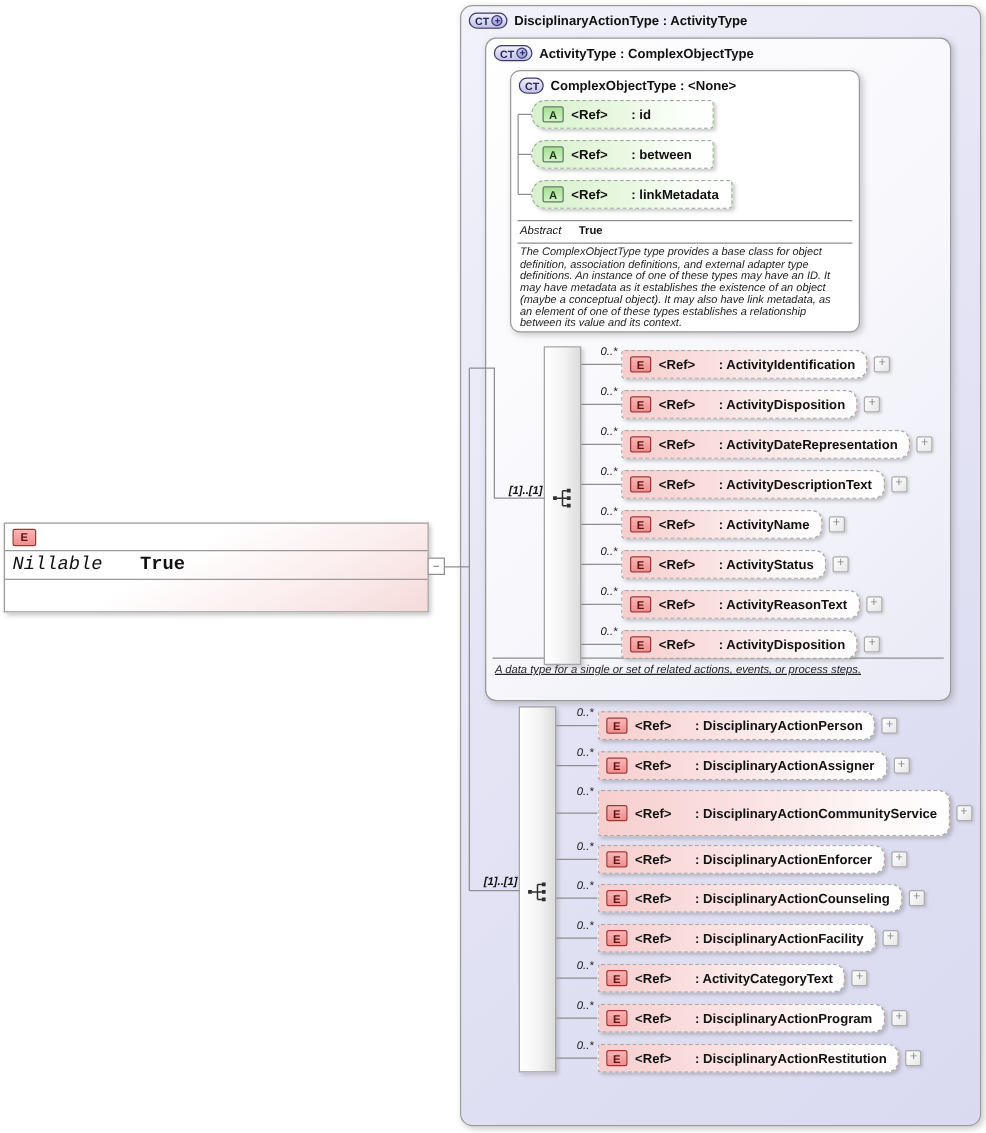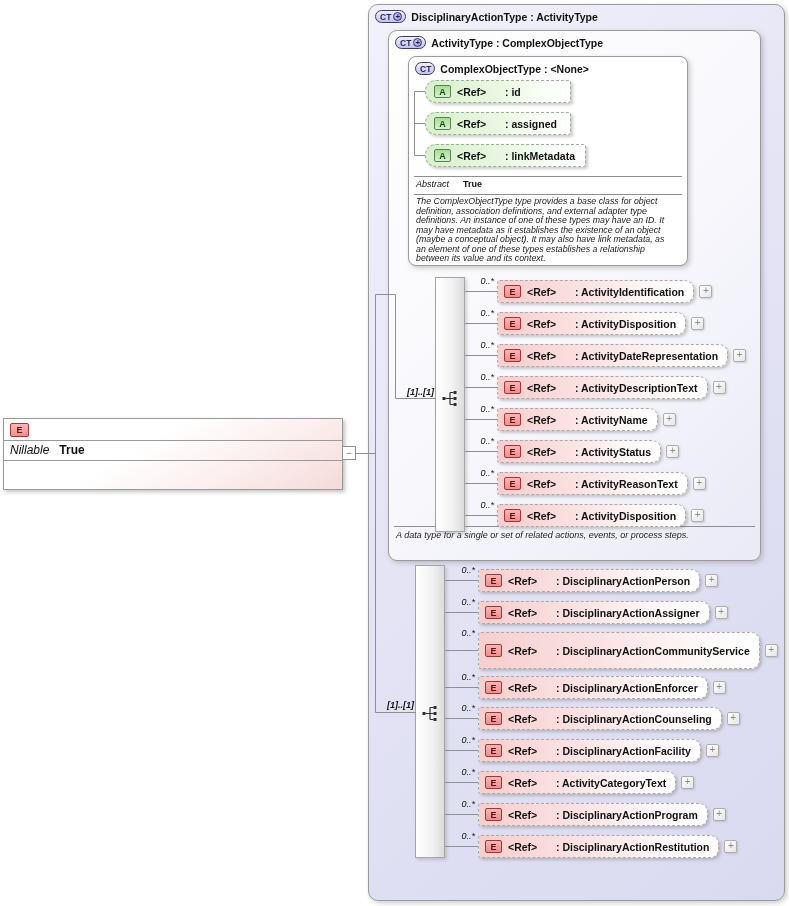--- a/index.html
+++ b/index.html
@@ -20,38 +20,38 @@
   .ct-badge{display:inline-flex;align-items:center;gap:2px;height:13px;padding:0 3px 0 4px;
             border:1px solid #3A3A6E;border-radius:7px;box-sizing:border-box;
             background:linear-gradient(180deg,#F0F0FB,#C2C2E6);
             color:#26265E;font-size:8.5px;font-weight:bold;flex:0 0 auto;}
   .ct-plus{width:9px;height:9px;border-radius:50%;border:1px solid #34346A;box-sizing:border-box;
            background:radial-gradient(circle at 35% 30%,#C9C9F2,#8D8DD5);
            color:#1E1E55;font-size:8px;line-height:6px;display:flex;align-items:center;justify-content:center;}
 
   .type-footer{position:absolute;left:5px;right:5px;border-top:1px solid #8f8f8f;
                padding:3px 2px 0;font-style:italic;font-size:9px;color:#222;line-height:10.5px;}
-  #base-type .type-footer{top:495px;}
+  #base-type .type-footer{top:495px;text-decoration:underline;}
   #outer-type .type-footer{top:867px;}
 
   
   .core-sep{position:absolute;left:5px;right:5px;border-top:1px solid #8f8f8f;}
   #core-sep1{top:119px;} #core-sep2{top:137px;}
   #abstract-row{position:absolute;left:7px;top:122px;font-size:9px;display:flex;gap:14px;}
   .prop-label{font-style:italic;} .prop-value{font-weight:bold;}
   #core-desc{position:absolute;left:7px;right:20px;top:140px;
              font-size:8.8px;font-style:italic;line-height:9.5px;color:#222;}
 
   
   #root-el{position:absolute;left:3px;top:418px;width:340px;height:72px;border:1px solid #9a9a9a;
            box-sizing:border-box;box-shadow:2px 2px 4px rgba(120,120,120,.45);
            background:linear-gradient(150deg,#FFFFFF 40%,#FBEDED 72%,#F5DADA 100%);}
   #root-el .re-header{display:flex;align-items:center;gap:6px;padding:4px 6px 3px;
                       font-weight:bold;font-size:10px;border-bottom:1px solid #999;white-space:nowrap;}
-  #root-el .re-prop{display:flex;gap:10px;padding:2px 6px 3px;font-size:12px;border-bottom:1px solid #999;}
+  #root-el .re-prop{display:flex;gap:30px;padding:2px 6px 3px;font-size:15px;border-bottom:1px solid #999;font-family:Liberation Mono, monospace;}
   #root-el .re-desc{padding:3px 6px;font-size:9px;font-style:italic;color:#222;line-height:10.5px;}
 
   
   .badge{width:17px;height:13px;flex:0 0 auto;border-radius:2px;box-sizing:border-box;
          display:flex;align-items:center;justify-content:center;font-size:9px;font-weight:bold;}
   .badge-e{border:1px solid #A13434;background:linear-gradient(180deg,#F9B6B6,#EF8E8E);color:#5E1212;}
   .badge-a{border:1px solid #5E7B5E;background:linear-gradient(180deg,#A5E093,#D3F2C7);color:#1E3D1E;}
   #root-el .badge{width:19px;height:14px;}
 
   
@@ -323,20 +323,20 @@
       <span class="plusbox">+</span>
     </div>
     <div class="attr-row" style="left: 425px; top: 80px;">
       <span class="badge badge-a">A</span>
       <span class="ref">&lt;Ref&gt;</span>
       <span class="nm">: id</span>
     </div>
     <div class="attr-row" style="left: 425px; top: 112px;">
       <span class="badge badge-a">A</span>
       <span class="ref">&lt;Ref&gt;</span>
-      <span class="nm">: assigned</span>
+      <span class="nm">: between</span>
     </div>
     <div class="attr-row" style="left: 425px; top: 144px;">
       <span class="badge badge-a">A</span>
       <span class="ref">&lt;Ref&gt;</span>
       <span class="nm">: linkMetadata</span>
     </div>
   </div>
 
 </body></html>

